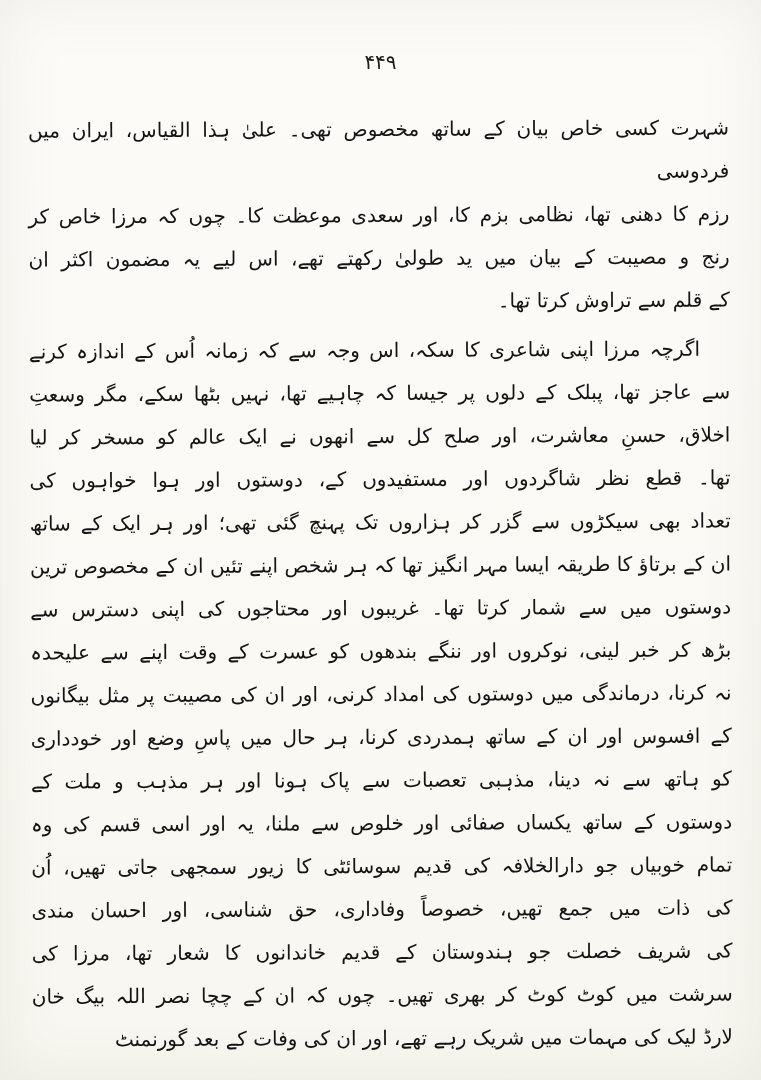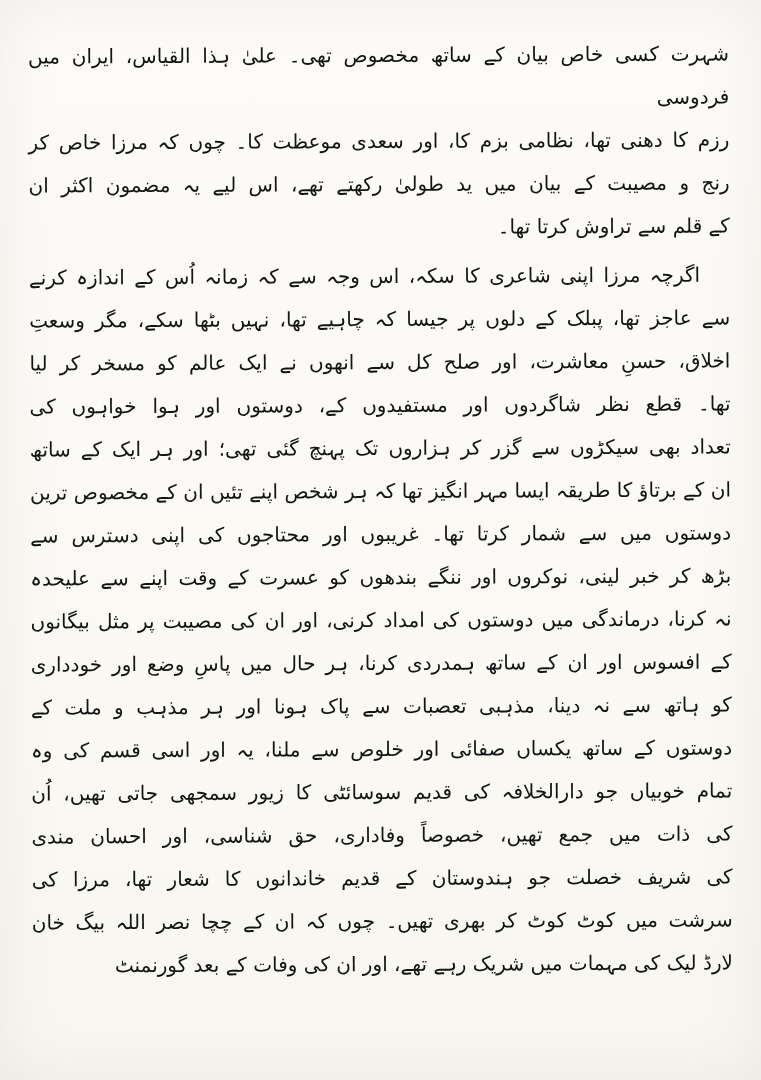--- a/index.html
+++ b/index.html
@@ -55,20 +55,21 @@
     position: absolute;
     inset: 0;
     pointer-events: none;
     box-shadow: inset 0 0 60px rgba(120,115,100,0.10);
   }
 </style>
 </head>
 <body>
 
 <div class="scan-page">
+  <div class="page-number">۴۴۹</div>
   <div class="text-block" id="text-block">
       <div class="paragraph">
         <div class="line">شہرت کسی خاص بیان کے ساتھ مخصوص تھی۔ علیٰ ہذا القیاس، ایران میں فردوسی</div>
         <div class="line">رزم کا دھنی تھا، نظامی بزم کا، اور سعدی موعظت کا۔ چوں کہ مرزا خاص کر</div>
         <div class="line">رنج و مصیبت کے بیان میں ید طولیٰ رکھتے تھے، اس لیے یہ مضمون اکثر ان</div>
         <div class="line last">کے قلم سے تراوش کرتا تھا۔</div>
       </div>
       <div class="paragraph indented">
         <div class="line first-indent">اگرچہ مرزا اپنی شاعری کا سکہ، اس وجہ سے کہ زمانہ اُس کے اندازہ کرنے</div>
         <div class="line">سے عاجز تھا، پبلک کے دلوں پر جیسا کہ چاہیے تھا، نہیں بٹھا سکے، مگر وسعتِ</div>

